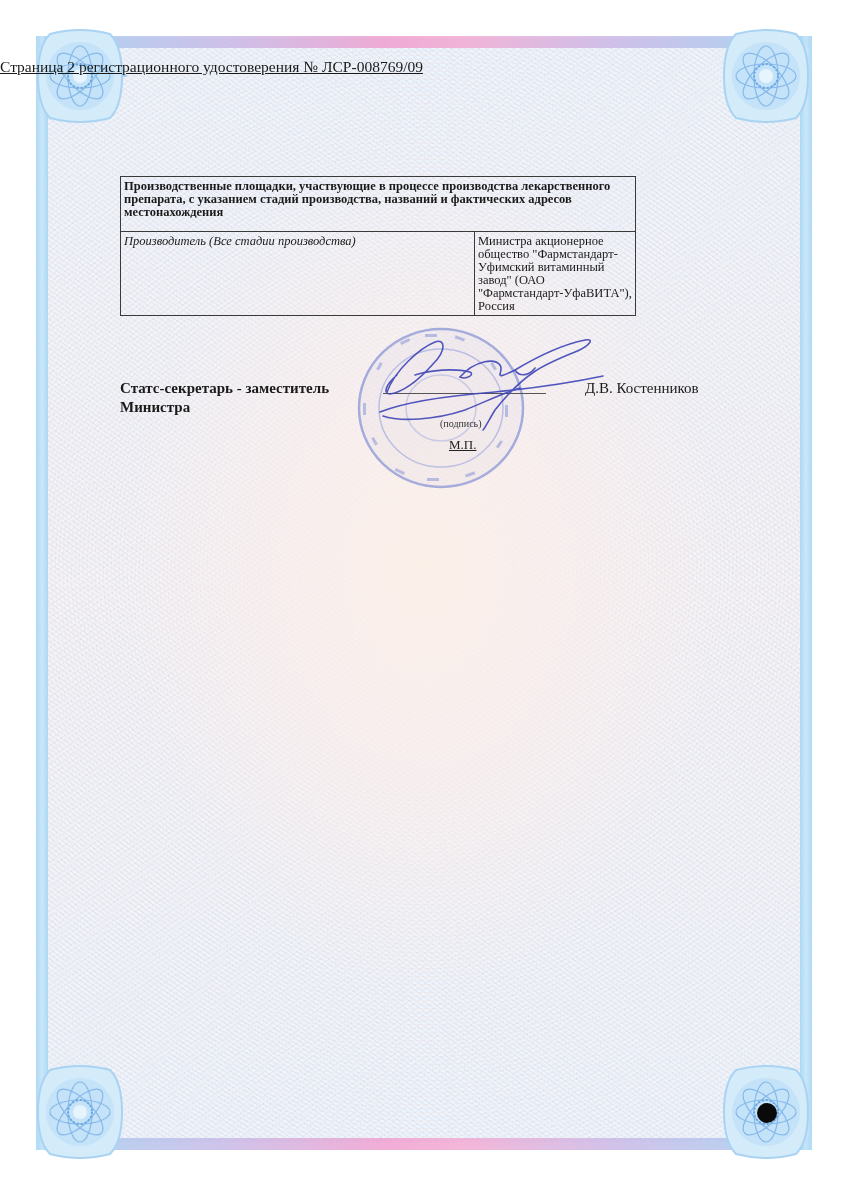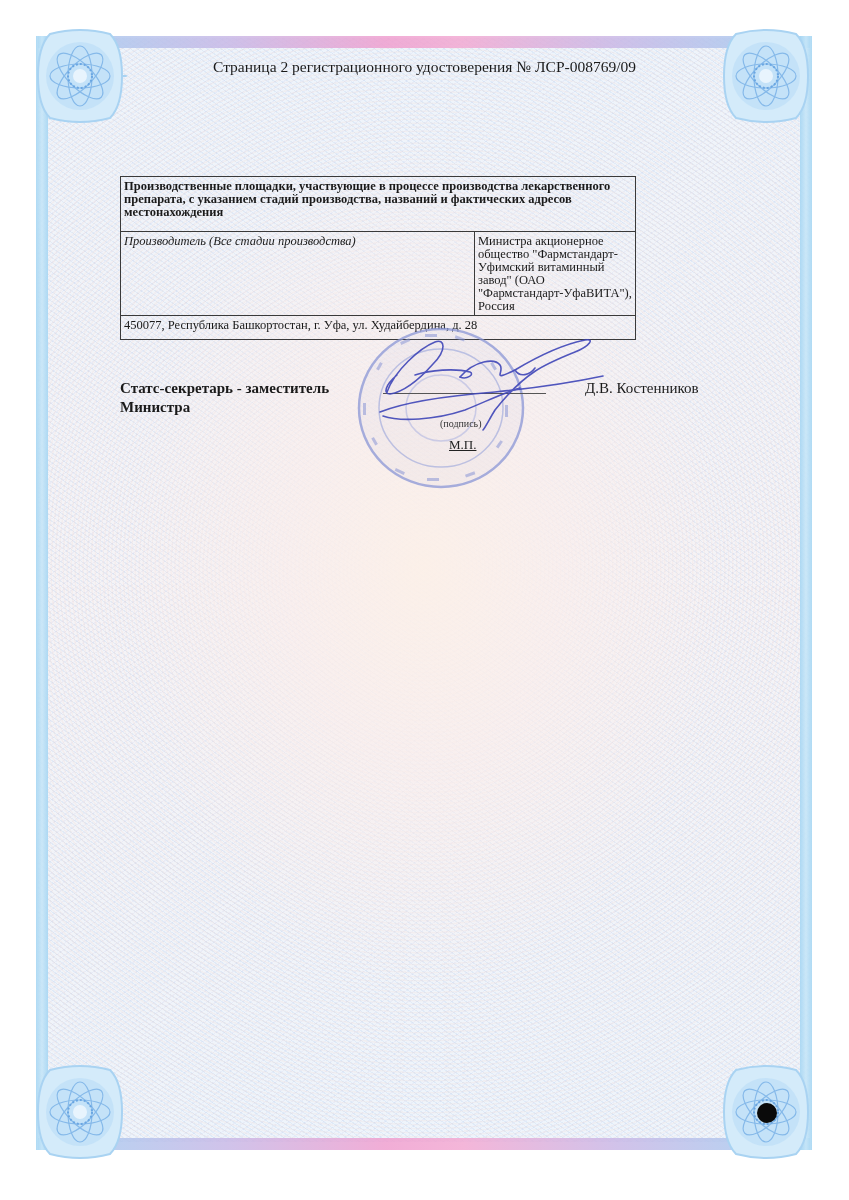--- a/index.html
+++ b/index.html
@@ -74,23 +74,24 @@
       border-radius: 50%;
       background: #0a0a0a;
     }
 
     
     .page-header {
       position: absolute;
       top: 58px;
       left: 0;
       width: 849px;
-      text-align: center;
+      text-align: left;
       font-size: 15.5px;
       color: #1a1a1a;
+      text-decoration: underline;
     }
 
     
     .sites-table {
       position: absolute;
       left: 120px;
       top: 176px;
       width: 516px;
       border-collapse: collapse;
       font-size: 12.5px;
@@ -245,23 +246,20 @@
   <div class="page-header">Страница 2 регистрационного удостоверения № ЛСР-008769/09</div>
 
   <table class="sites-table">
     <tbody>
         <tr>
       <td class="heading-cell" colspan="2">Производственные площадки, участвующие в процессе производства лекарственного препарата, с указанием стадий производства, названий и фактических адресов местонахождения</td>
     </tr>
     <tr>
       <td class="role-cell">Производитель (Все стадии производства)</td>
       <td class="org-cell">Министра акционерное общество "Фармстандарт-Уфимский витаминный завод" (ОАО "Фармстандарт-УфаВИТА"), Россия</td>
-    </tr>
-    <tr>
-      <td class="address-cell" colspan="2">450077, Республика Башкортостан, г. Уфа, ул. Худайбердина, д. 28</td>
     </tr>
   </tbody>
     </table>
 
   <div class="stamp">
     <svg viewBox="0 0 172 166">
       <ellipse cx="86" cy="83" rx="82" ry="79" fill="rgba(120,130,210,0.06)" stroke="#8a96d6" stroke-width="2.5" opacity="0.75"></ellipse>
       <ellipse cx="86" cy="83" rx="62" ry="59" fill="none" stroke="#98a3db" stroke-width="1.5" opacity="0.6"></ellipse>
       <ellipse cx="86" cy="83" rx="35" ry="33" fill="none" stroke="#a3acdf" stroke-width="1.5" opacity="0.5"></ellipse>
       <g fill="#8a96d6" opacity="0.55">

